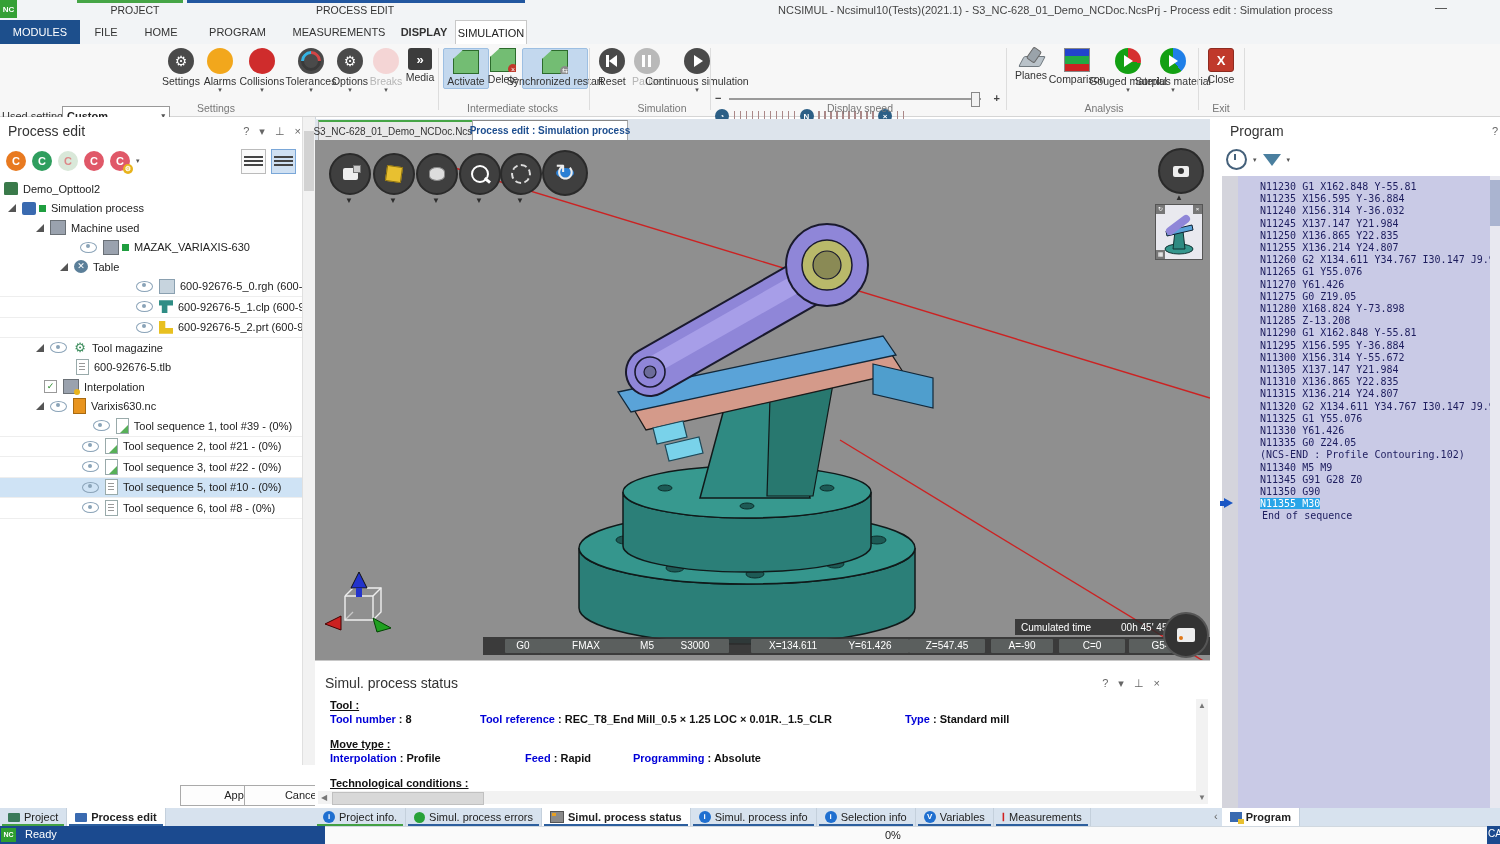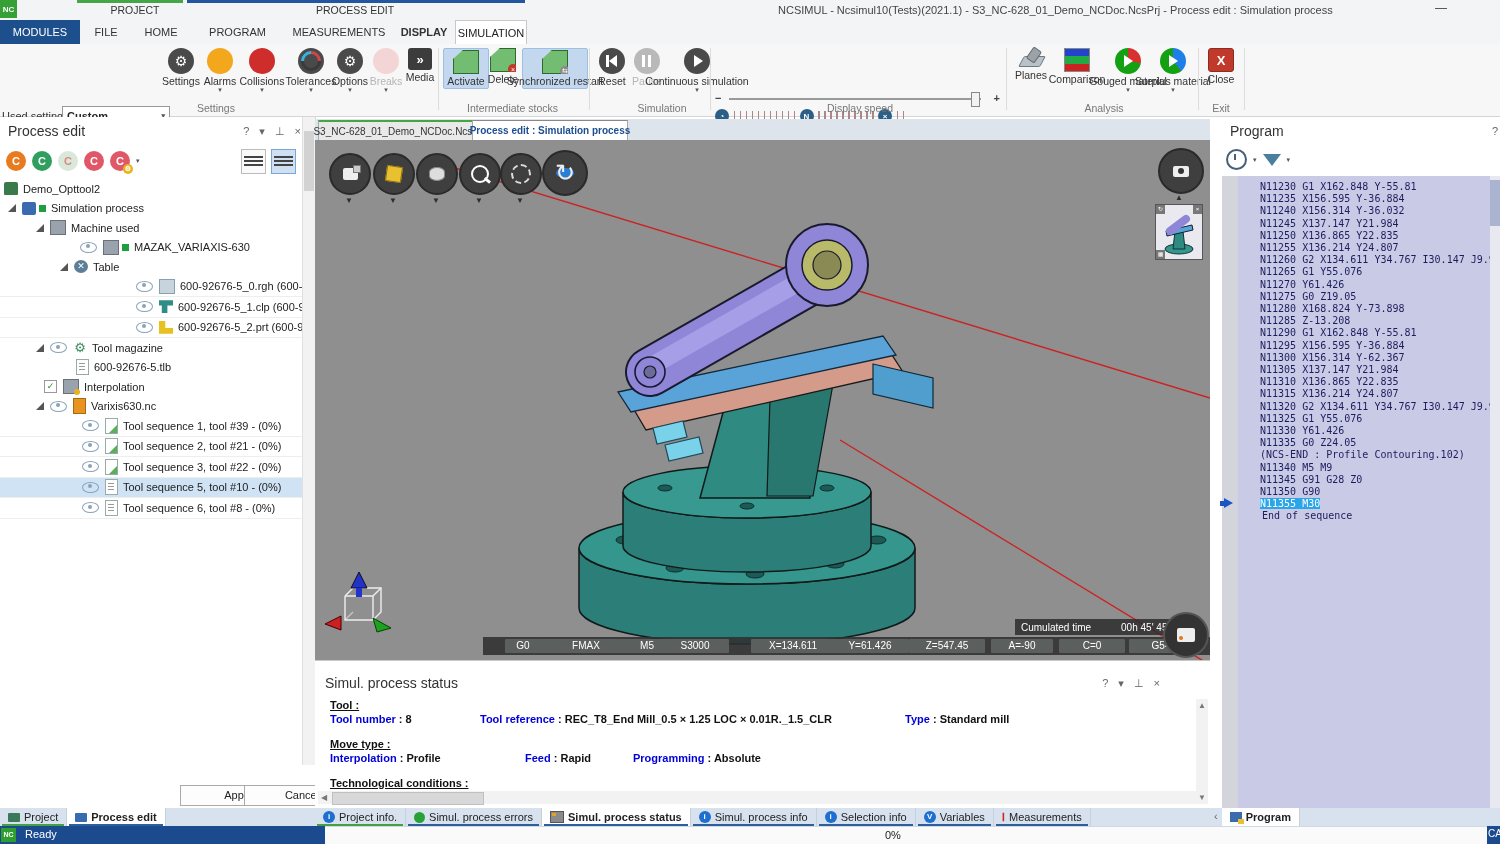--- a/index.html
+++ b/index.html
@@ -459,21 +459,21 @@
           <span class="chk">✓</span>
           <span class="tic tic-init"></span>
           <span class="tlabel">Interpolation</span>
         </div>
         <div class="trow" style="padding-left: 36px;">
           <span class="exp"></span>
           <span class="eye"></span>
           <span class="tic tic-ncfile"></span>
           <span class="tlabel">Varixis630.nc</span>
         </div>
-        <div class="trow rowline" style="padding-left: 82px;">
+        <div class="trow rowline" style="padding-left: 82px; justify-content: center;">
           <span class="eye"></span>
           <span class="tic tic-docgreen"></span>
           <span class="tlabel">Tool sequence 1, tool #39 - (0%)</span>
         </div>
         <div class="trow rowline" style="padding-left: 82px;">
           <span class="eye"></span>
           <span class="tic tic-docgreen"></span>
           <span class="tlabel">Tool sequence 2, tool #21 - (0%)</span>
         </div>
         <div class="trow rowline" style="padding-left: 82px;">
@@ -641,21 +641,21 @@
         <div class="code-line"><span>N11250 X136.865 Y22.835</span></div>
         <div class="code-line"><span>N11255 X136.214 Y24.807</span></div>
         <div class="code-line"><span>N11260 G2 X134.611 Y34.767 I30.147 J9.96</span></div>
         <div class="code-line"><span>N11265 G1 Y55.076</span></div>
         <div class="code-line"><span>N11270 Y61.426</span></div>
         <div class="code-line"><span>N11275 G0 Z19.05</span></div>
         <div class="code-line"><span>N11280 X168.824 Y-73.898</span></div>
         <div class="code-line"><span>N11285 Z-13.208</span></div>
         <div class="code-line"><span>N11290 G1 X162.848 Y-55.81</span></div>
         <div class="code-line"><span>N11295 X156.595 Y-36.884</span></div>
-        <div class="code-line"><span>N11300 X156.314 Y-62.367</span></div>
+        <div class="code-line"><span>N11300 X156.314 Y-55.672</span></div>
         <div class="code-line"><span>N11305 X137.147 Y21.984</span></div>
         <div class="code-line"><span>N11310 X136.865 Y22.835</span></div>
         <div class="code-line"><span>N11315 X136.214 Y24.807</span></div>
         <div class="code-line"><span>N11320 G2 X134.611 Y34.767 I30.147 J9.96</span></div>
         <div class="code-line"><span>N11325 G1 Y55.076</span></div>
         <div class="code-line"><span>N11330 Y61.426</span></div>
         <div class="code-line"><span>N11335 G0 Z24.05</span></div>
         <div class="code-line"><span>(NCS-END : Profile Contouring.102)</span></div>
         <div class="code-line"><span>N11340 M5 M9</span></div>
         <div class="code-line"><span>N11345 G91 G28 Z0</span></div>

